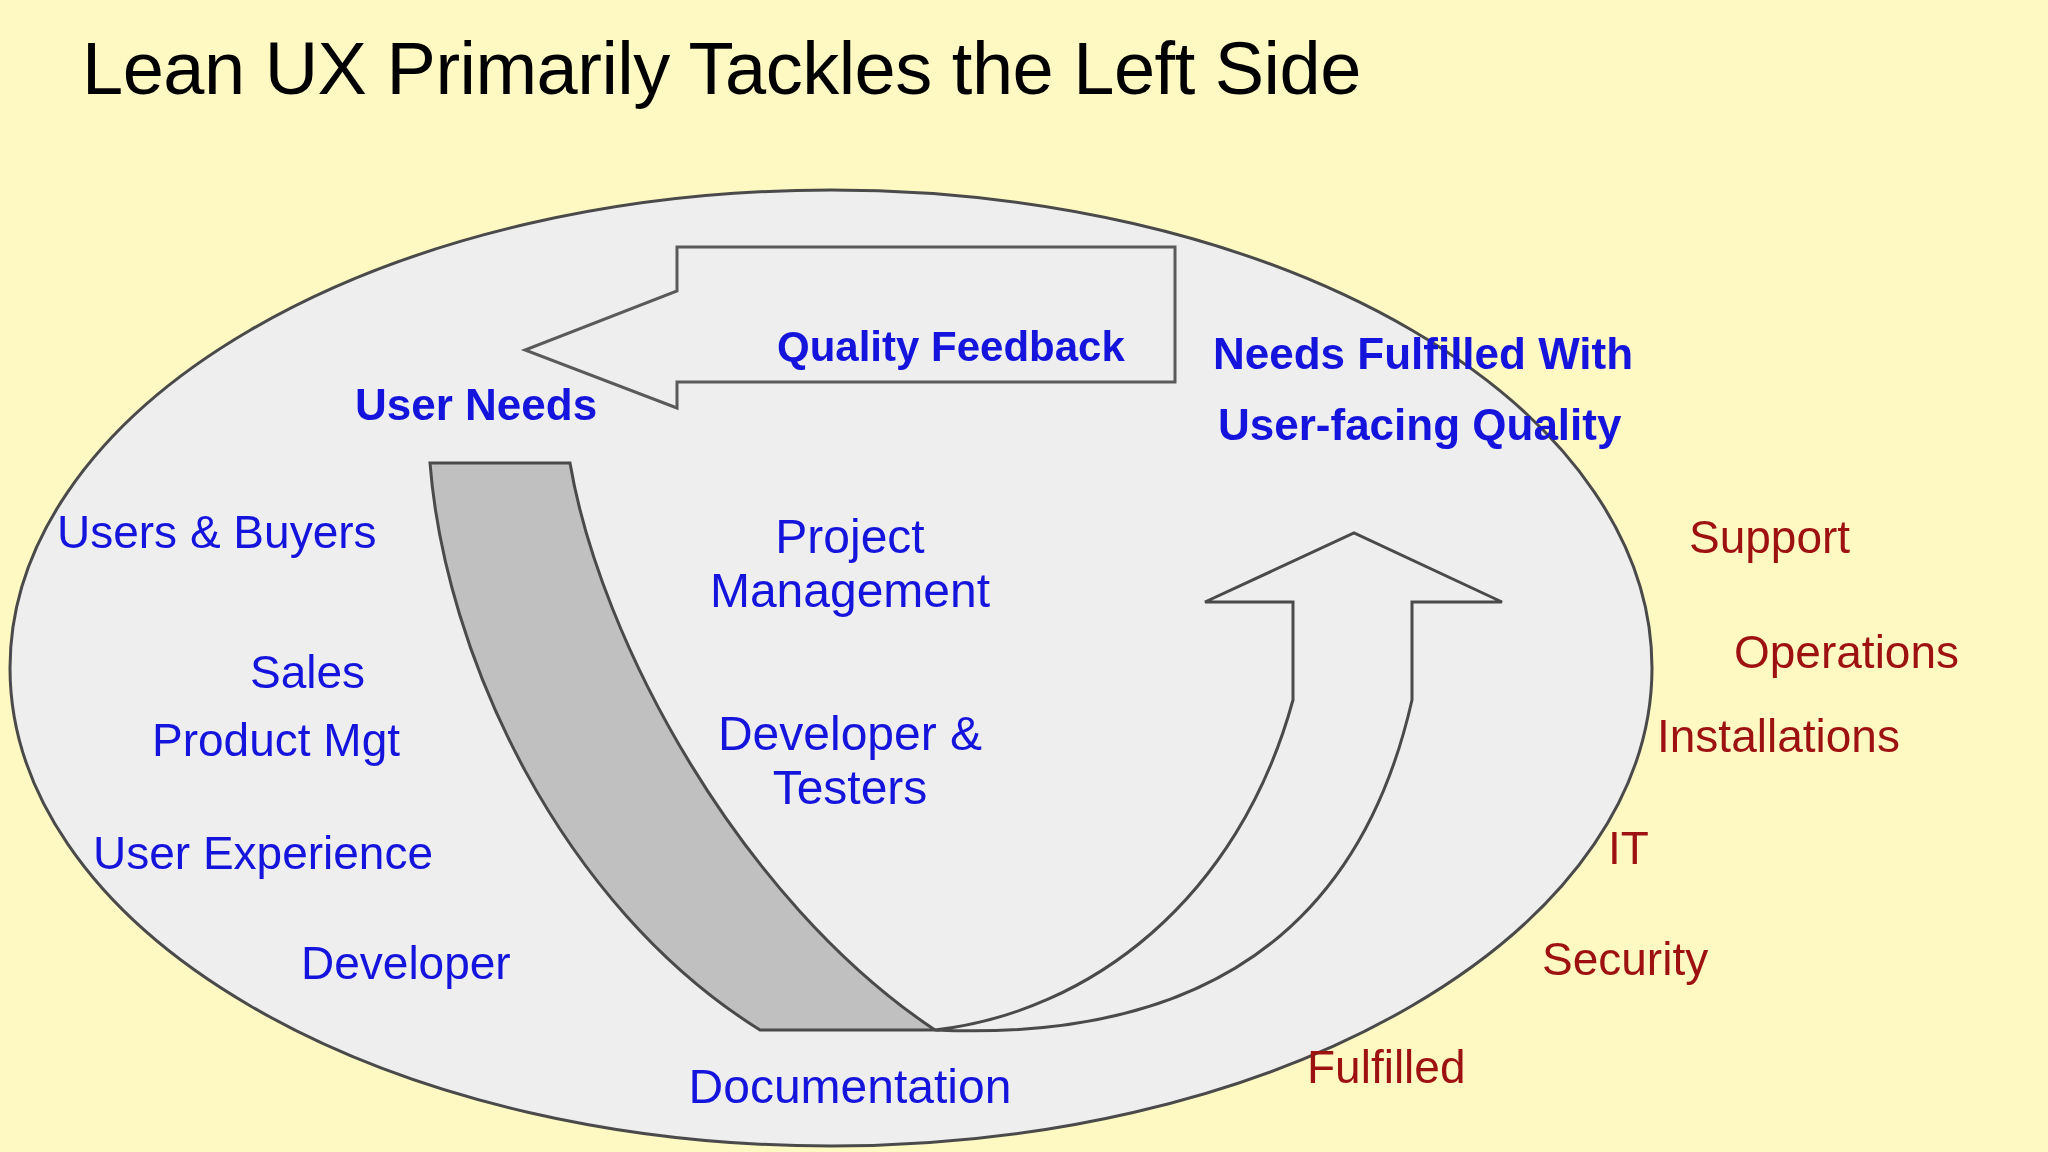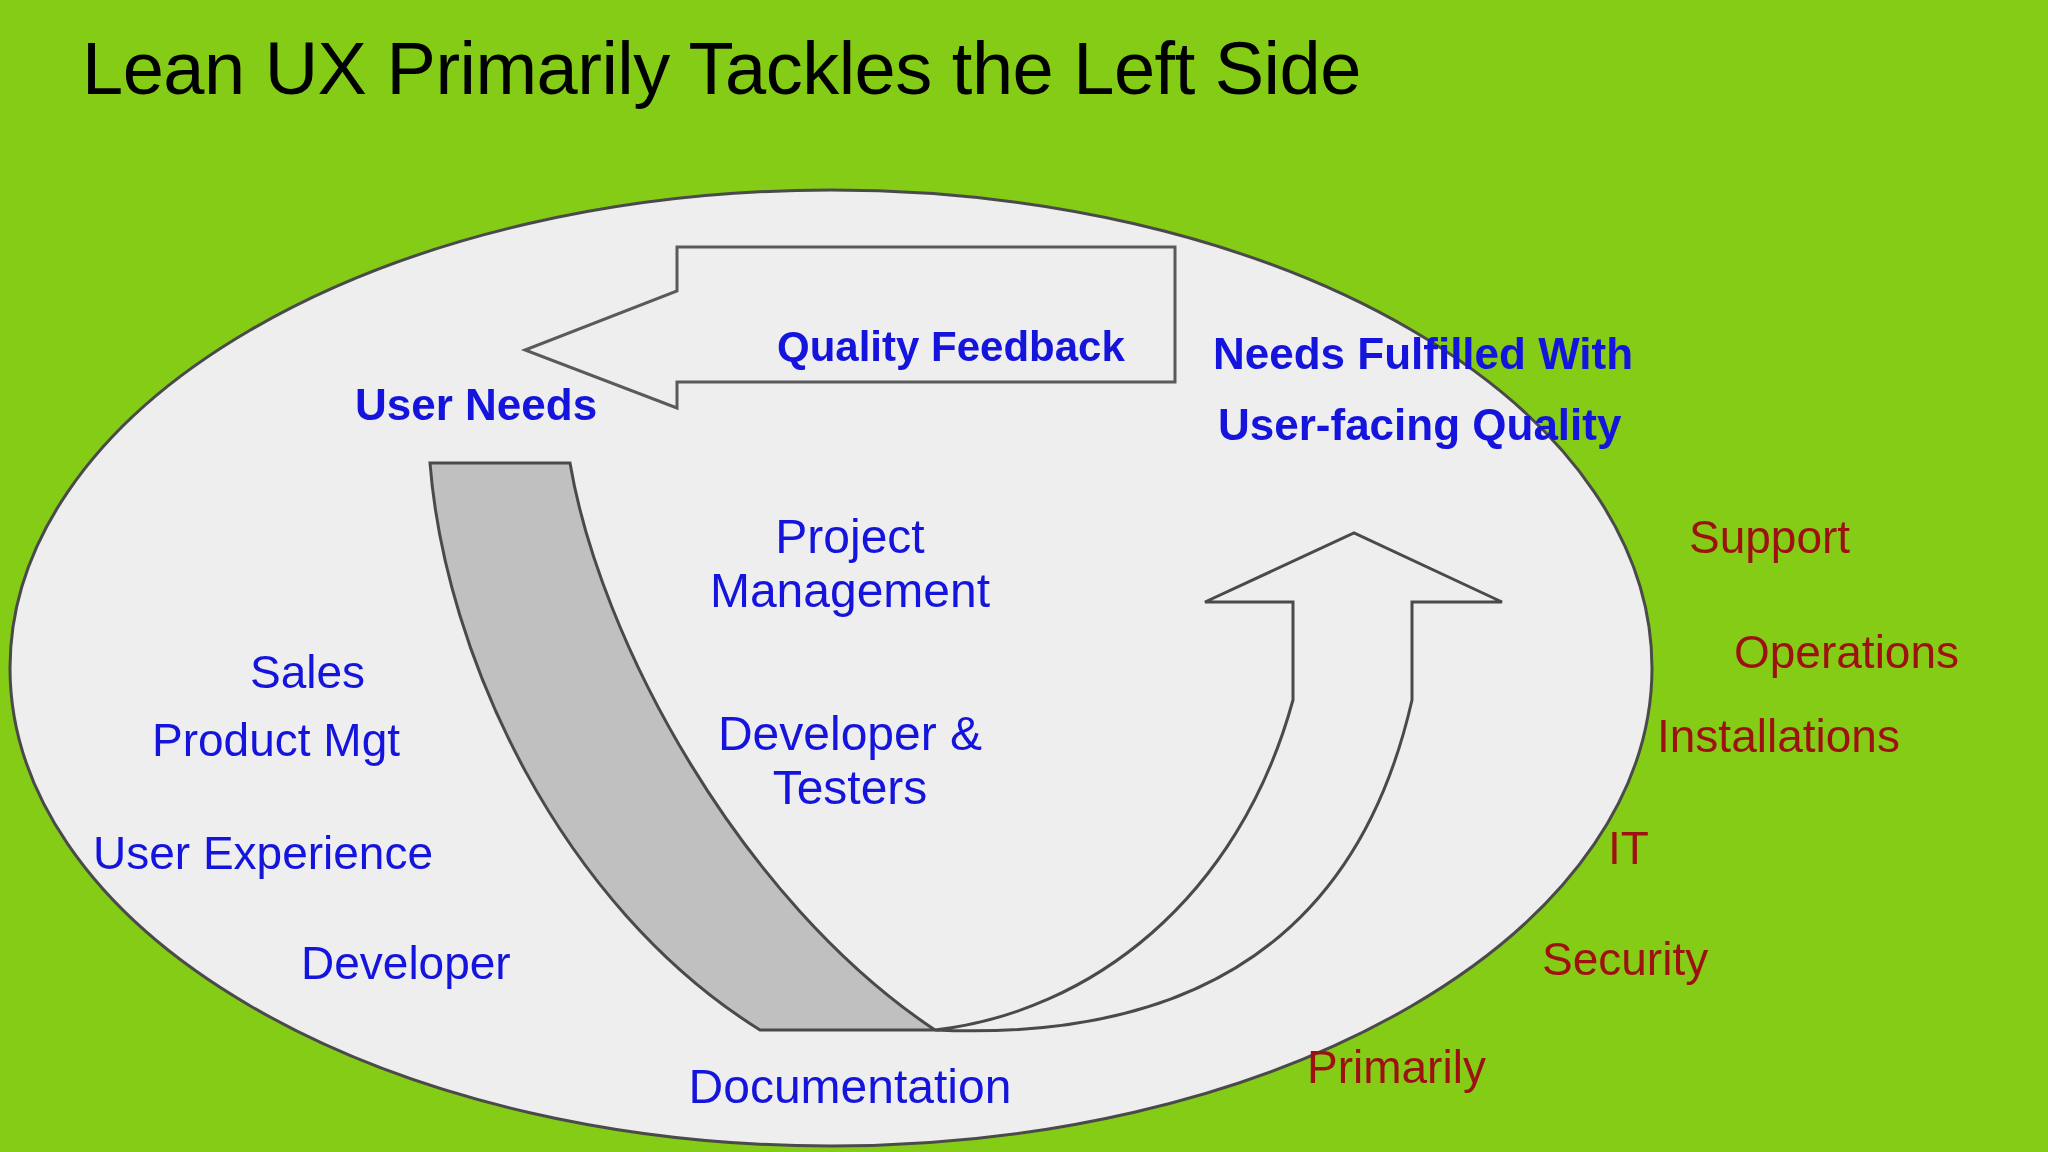--- a/index.html
+++ b/index.html
@@ -12,21 +12,21 @@
     height: 1152px;
     position: relative;
     overflow: hidden;
     font-family: "Liberation Sans", sans-serif;
   }
   #slide {
     position: absolute;
     left: 0; top: 0;
     width: 2048px;
     height: 1152px;
-    background: #84cc16;
+    background: #fef9c3;
   }
   #title {
     position: absolute;
     left: 82px;
     top: 28px;
     font-size: 74px;
     font-weight: 400;
     color: #000000;
     letter-spacing: -0.5px;
     white-space: nowrap;
@@ -109,29 +109,30 @@
              L 1175 316 Z" fill="none" stroke="#5a5a5a" stroke-width="3"></path>
   </svg>
 
   <div class="lbl blue-bold" style="left:777px; top:325px;">Quality Feedback</div>
 
   <div class="lbl blue-bold-lg" style="left:355px; top:382px;">User Needs</div>
 
   <div class="lbl blue-bold-lg" style="left:1213px; top:331px;">Needs Fulfilled With</div>
   <div class="lbl blue-bold-lg" style="left:1218px; top:402px;">User-facing Quality</div>
 
+  <div class="lbl blue-plain" style="left:57px; top:508px;">Users &amp; Buyers</div>
   <div class="lbl blue-plain" style="left:250px; top:648px;">Sales</div>
   <div class="lbl blue-plain" style="left:152px; top:716px;">Product Mgt</div>
   <div class="lbl blue-plain" style="left:93px; top:829px;">User Experience</div>
   <div class="lbl blue-plain" style="left:301px; top:939px;">Developer</div>
 
   <div class="center-item" style="position:absolute; left:690px; top:510px; width:320px;">Project Management</div>
   <div class="center-item" style="position:absolute; left:690px; top:707px; width:320px;">Developer &amp; Testers</div>
   <div class="center-item" style="position:absolute; left:590px; top:1060px; width:520px;">Documentation</div>
 
   <div class="lbl red-plain" style="left:1689px; top:513px;">Support</div>
   <div class="lbl red-plain" style="left:1690px; top:628px;margin-left:44px;">Operations</div>
   <div class="lbl red-plain" style="left:1657px; top:712px;">Installations</div>
   <div class="lbl red-plain" style="left:1608px; top:824px;">IT</div>
   <div class="lbl red-plain" style="left:1542px; top:935px;">Security</div>
-  <div class="lbl red-plain" style="left:1307px; top:1043px;">Primarily</div>
+  <div class="lbl red-plain" style="left:1307px; top:1043px;">Fulfilled</div>
 
 </div>
 
 </body></html>

